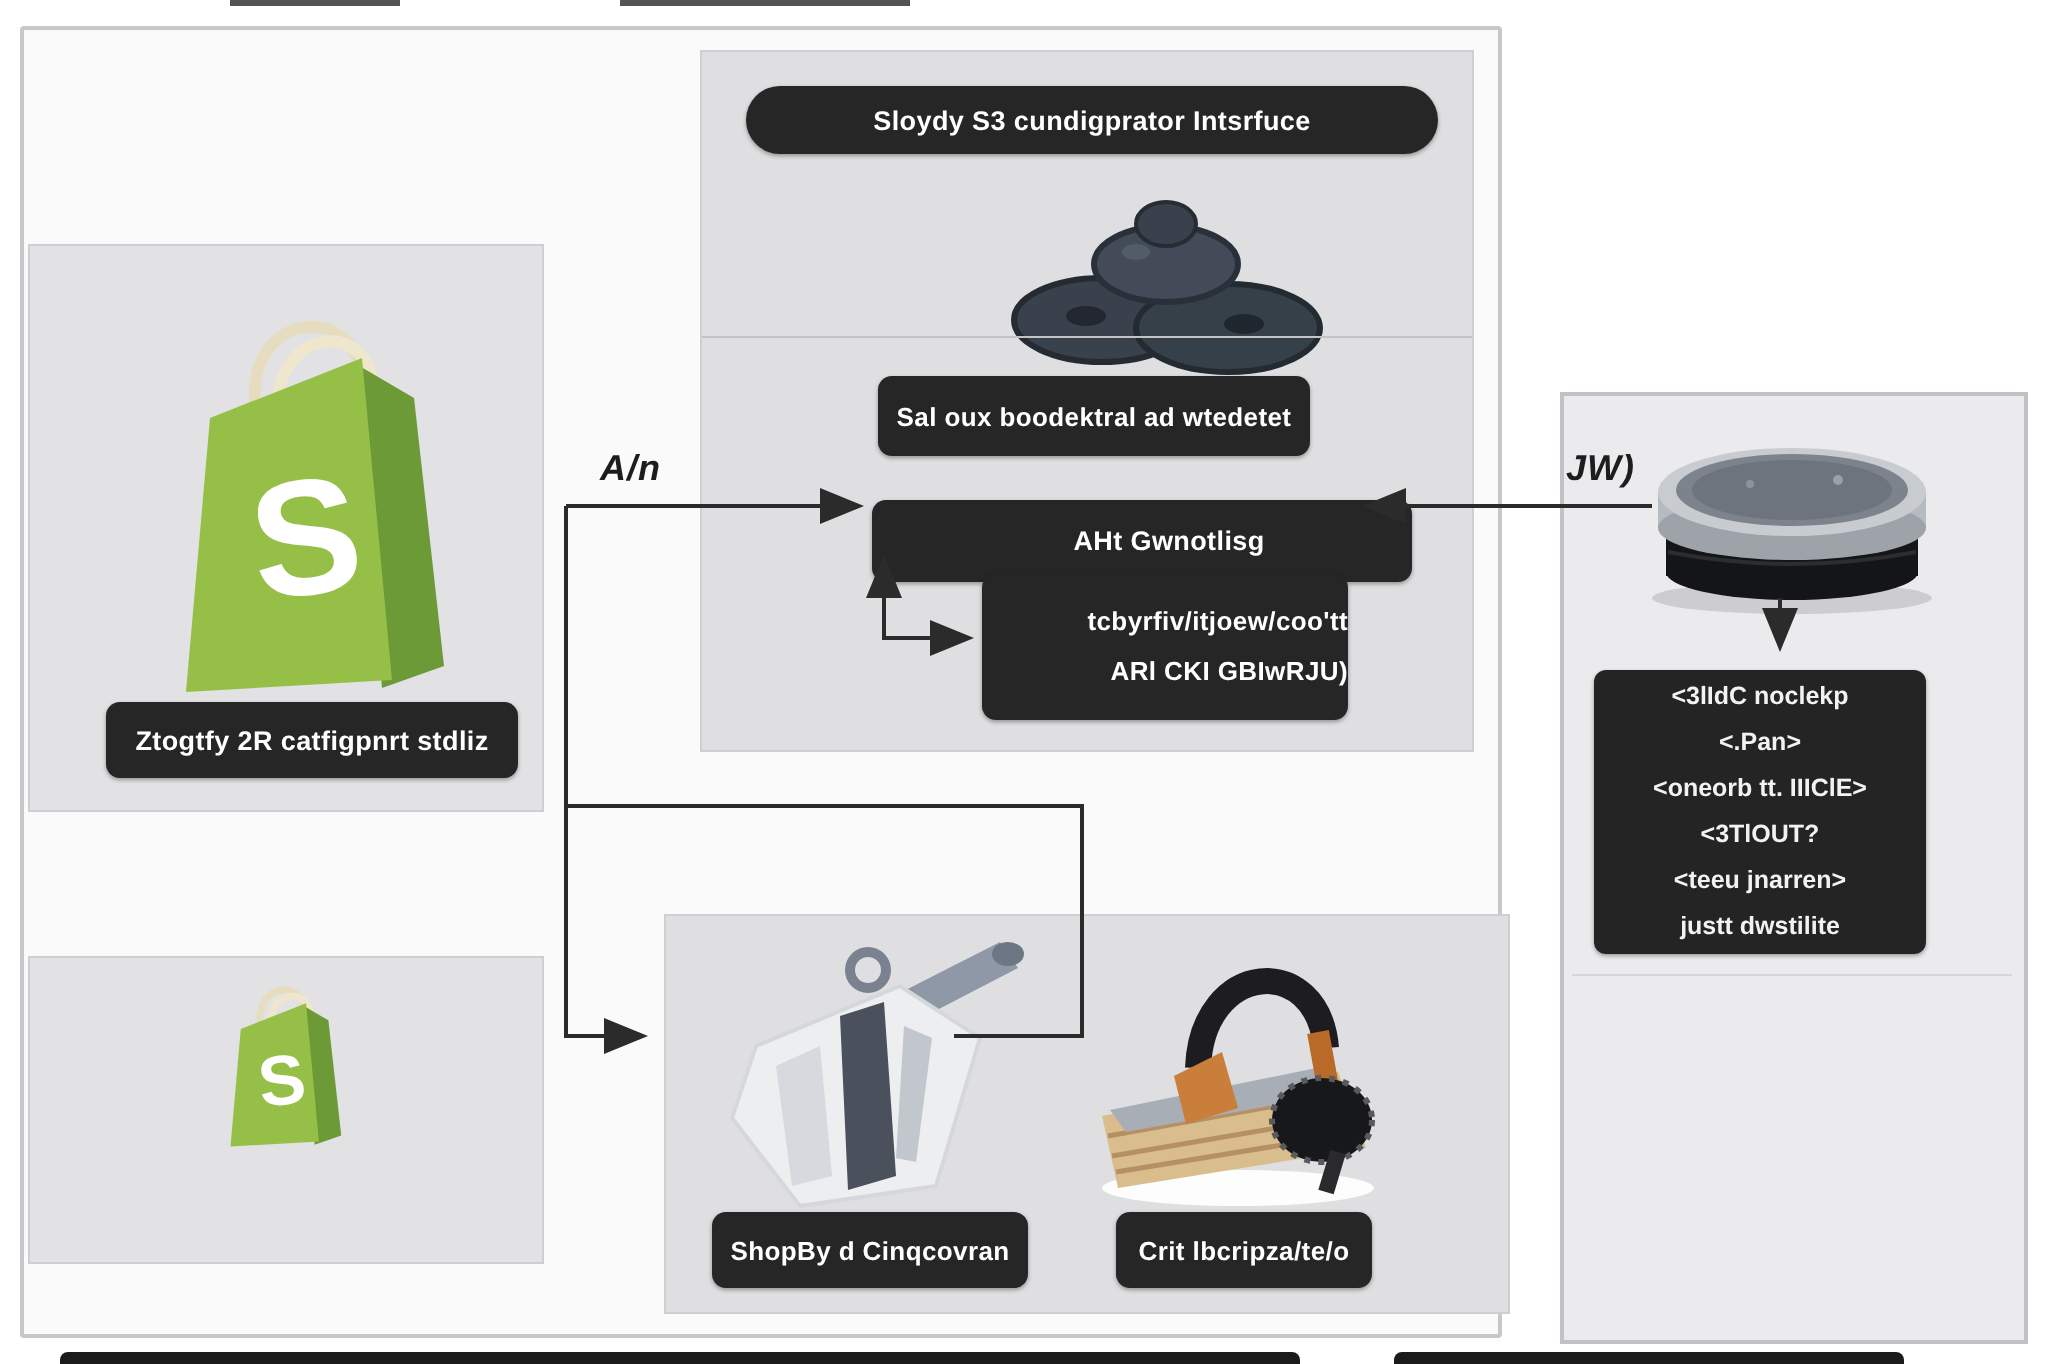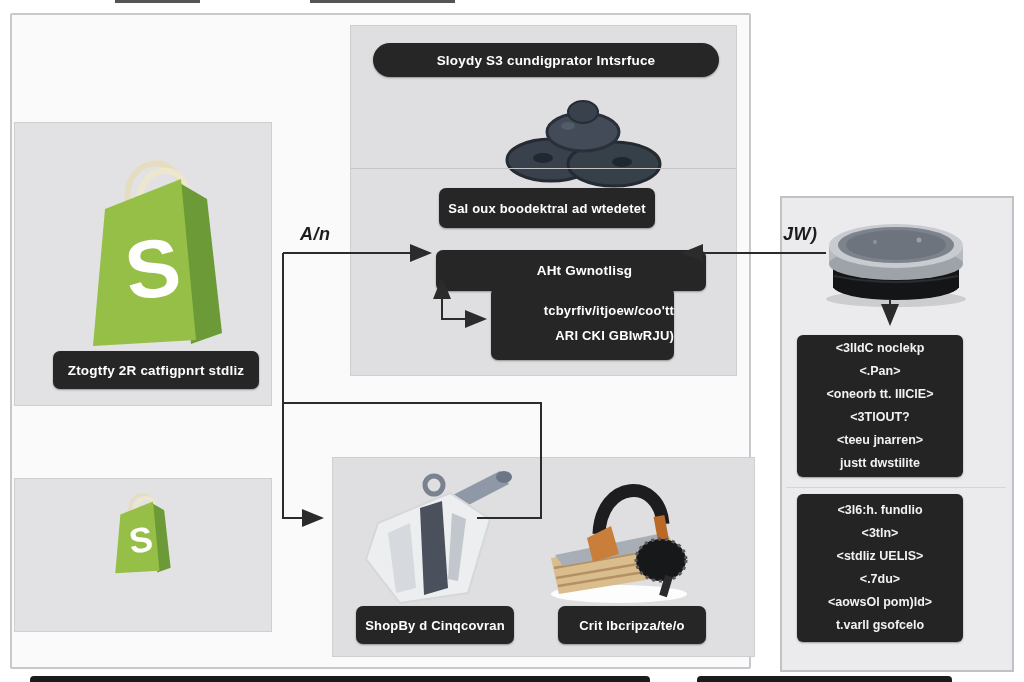--- a/index.html
+++ b/index.html
@@ -124,21 +124,21 @@
       <polygon points="46,74 70,62 78,90 52,98" fill="#c97e3a"></polygon>
       <path d="M118,52 L126,96" stroke="#b96a28" stroke-width="11"></path>
       <ellipse cx="120" cy="96" rx="25" ry="21" fill="#17181a"></ellipse>
       <ellipse cx="120" cy="96" rx="25" ry="21" fill="none" stroke="#5a5a5c" stroke-width="3" stroke-dasharray="3 4"></ellipse>
       <path d="M128,112 L122,132" stroke="#2a2a2c" stroke-width="8"></path>
     </svg>
 
     <div class="dark-box small" style="left:23px;top:148px;width:158px;height:38px;">
       <span>ShopBy d Cinqcovran</span>
     </div>
-    <div class="dark-box small" style="left:225px;top:148px;width:148px;height:38px;">
+    <div class="dark-box small" style="left:225px;top:148px;width:128px;height:38px;">
       <span>Crit lbcripza/te/o</span>
     </div>
   </div>
 
   <div class="panel" style="left:780px;top:196px;width:230px;height:472px;background:#ebebed;border:2px solid #c2c2c6;">
 
     <svg class="abs" style="left:33px;top:6px;" width="162" height="106" viewBox="0 0 162 106">
       <ellipse cx="81" cy="95" rx="70" ry="8" fill="#cdcdd0"></ellipse>
       <rect x="18" y="58" width="126" height="26" fill="#141517"></rect>
       <ellipse cx="81" cy="82" rx="63" ry="14" fill="#141517"></ellipse>
@@ -156,28 +156,20 @@
       <span>&lt;3lIdC noclekp</span>
       <span>&lt;.Pan&gt;</span>
       <span>&lt;oneorb tt. IIIClE&gt;</span>
       <span>&lt;3TlOUT?</span>
       <span>&lt;teeu jnarren&gt;</span>
       <span>justt dwstilite</span>
     </div>
 
     <div class="divider" style="left:4px;top:289px;width:220px;background:#d6d6d9;"></div>
 
-    <div class="code-box" style="left:15px;top:296px;width:166px;height:148px;">
-      <span>&lt;3l6:h. fundlio</span>
-      <span>&lt;3tln&gt;</span>
-      <span>&lt;stdliz UELIS&gt;</span>
-      <span>&lt;.7du&gt;</span>
-      <span>&lt;aowsOl pom)ld&gt;</span>
-      <span>t.varll gsofcelo</span>
-    </div>
   </div>
 
   <svg class="abs" style="left:0;top:0;pointer-events:none;" width="1024" height="682" viewBox="0 0 1024 682">
     <defs>
       <marker id="ah" markerWidth="11" markerHeight="10" refX="9" refY="4.5" orient="auto">
         <polygon points="0,0 11,4.5 0,9" fill="#2b2b2b"></polygon>
       </marker>
       <marker id="ahs" markerWidth="11" markerHeight="10" refX="9" refY="4.5" orient="auto-start-reverse">
         <polygon points="0,0 11,4.5 0,9" fill="#2b2b2b"></polygon>
       </marker>

